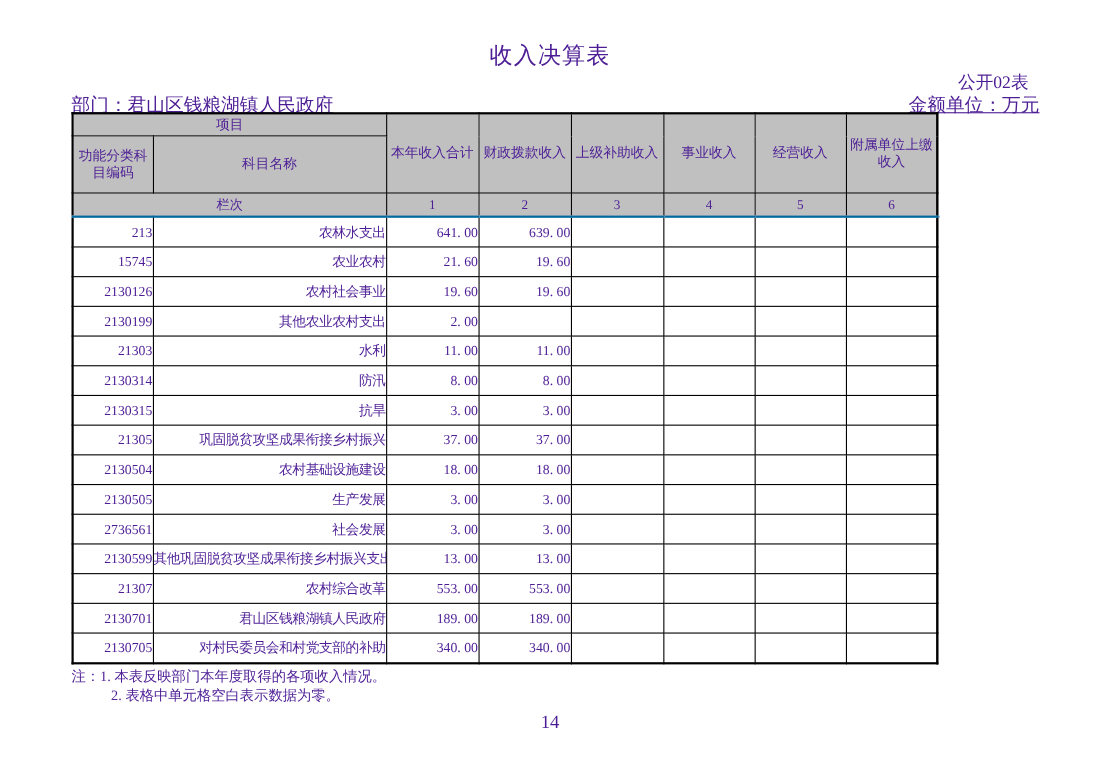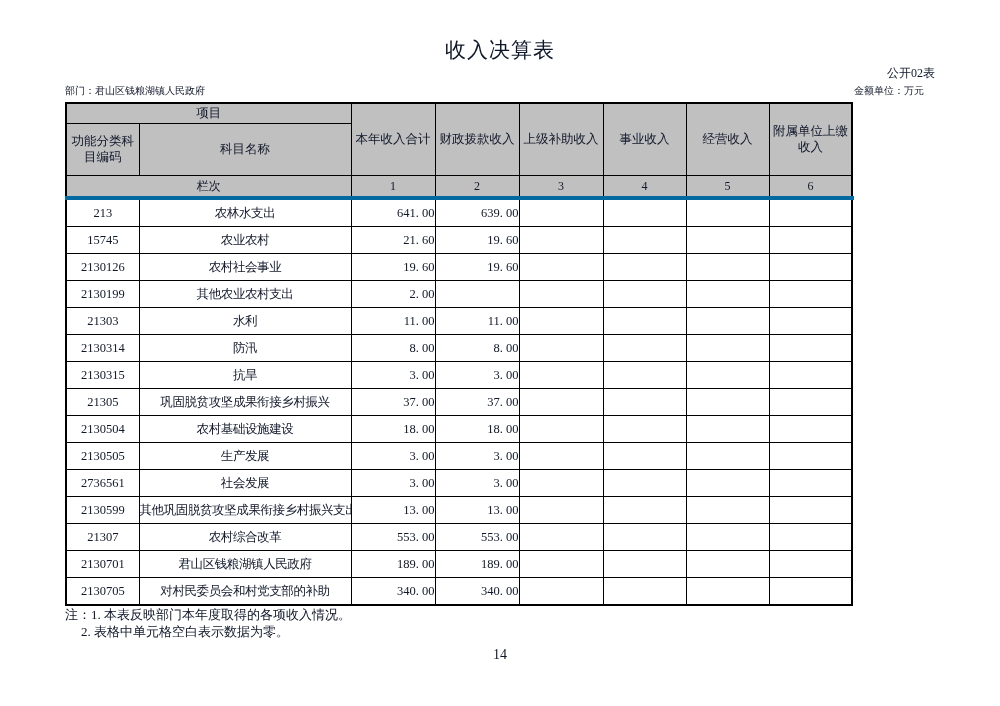--- a/index.html
+++ b/index.html
@@ -1,34 +1,35 @@
 <!DOCTYPE html>
 <html><head>
 <meta charset="utf-8">
 <style>
   html,body{margin:0;padding:0;background:#fff;}
   .page{
     position:relative;
     width:1000px;height:706px;
-    background:#fff;color:#0f172a;
+    background:#fff;color:#4c1d95;
     font-family:"Liberation Serif","DejaVu Serif",serif;
     overflow:hidden;
   }
   .doc-title{
     position:absolute;top:36px;left:0;width:100%;
     text-align:center;font-size:21px;letter-spacing:1px;
   }
   .table-code{
     position:absolute;top:65px;right:65px;
-    font-size:12px;
+    font-size:16px;
   }
   .meta-row{
-    position:absolute;top:84px;left:65px;right:76px;
+    position:absolute;top:84px;left:65px;right:55px;
     display:flex;justify-content:space-between;
-    font-size:10px;
+    font-size:17px;
+    text-decoration:underline;
   }
   table.income{
     position:absolute;top:102px;left:65px;
     width:702px;table-layout:fixed;
     border-collapse:collapse;
     border:2px solid #000;
   }
   table.income th,table.income td{
     border:1px solid #000;
     padding:0;
@@ -39,37 +40,37 @@
     font-weight:normal;
     font-size:12.5px;
     text-align:center;vertical-align:middle;
     line-height:1.25;
   }
   tr.row-project th{height:19px;}
   tr.row-sub th{height:51px;}
   tr.lane-row td{
     background:#c0c0c0;
     height:20px;font-size:12px;text-align:center;vertical-align:middle;
-    border-bottom:4px solid #0369a1;
+    border-bottom:2px solid #0369a1;
   }
   table.income tbody td{
     height:26px;font-size:12.5px;vertical-align:middle;
     background:#fff;
   }
-  td.c-code{text-align:center;padding-left:9px;}
-  td.c-name{text-align:center;padding-left:4px;font-size:12px;letter-spacing:-0.4px;white-space:nowrap;}
+  td.c-code{text-align:right;padding-left:9px;}
+  td.c-name{text-align:right;padding-left:4px;font-size:12px;letter-spacing:-0.4px;white-space:nowrap;}
   td.c-num{text-align:right;padding-right:3px;white-space:nowrap;}
   .notes{
     position:absolute;top:606px;left:65px;
     font-size:13px;line-height:17px;
   }
-  .notes .note-line2{margin-left:16px;}
+  .notes .note-line2{margin-left:36px;}
   .page-number{
     position:absolute;top:647px;left:0;width:100%;
-    text-align:center;font-size:14px;
+    text-align:center;font-size:17px;
   }
 </style>
 </head>
 <body>
 
 <div class="page">
 
   <div class="doc-title">收入决算表</div>
 
   <div class="table-code">公开02表</div>

